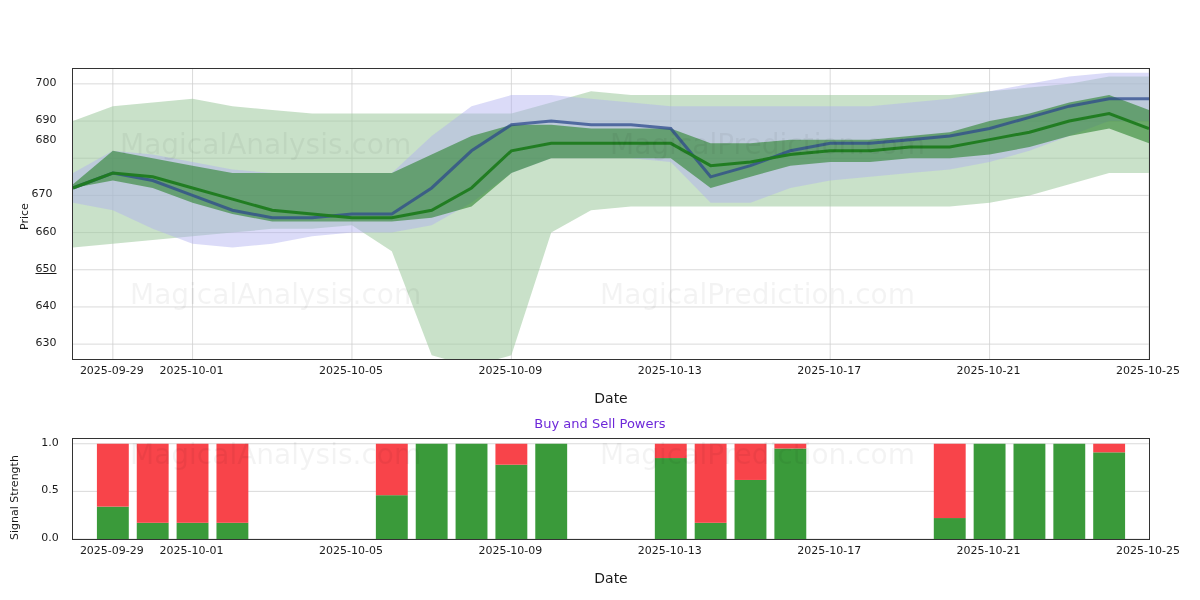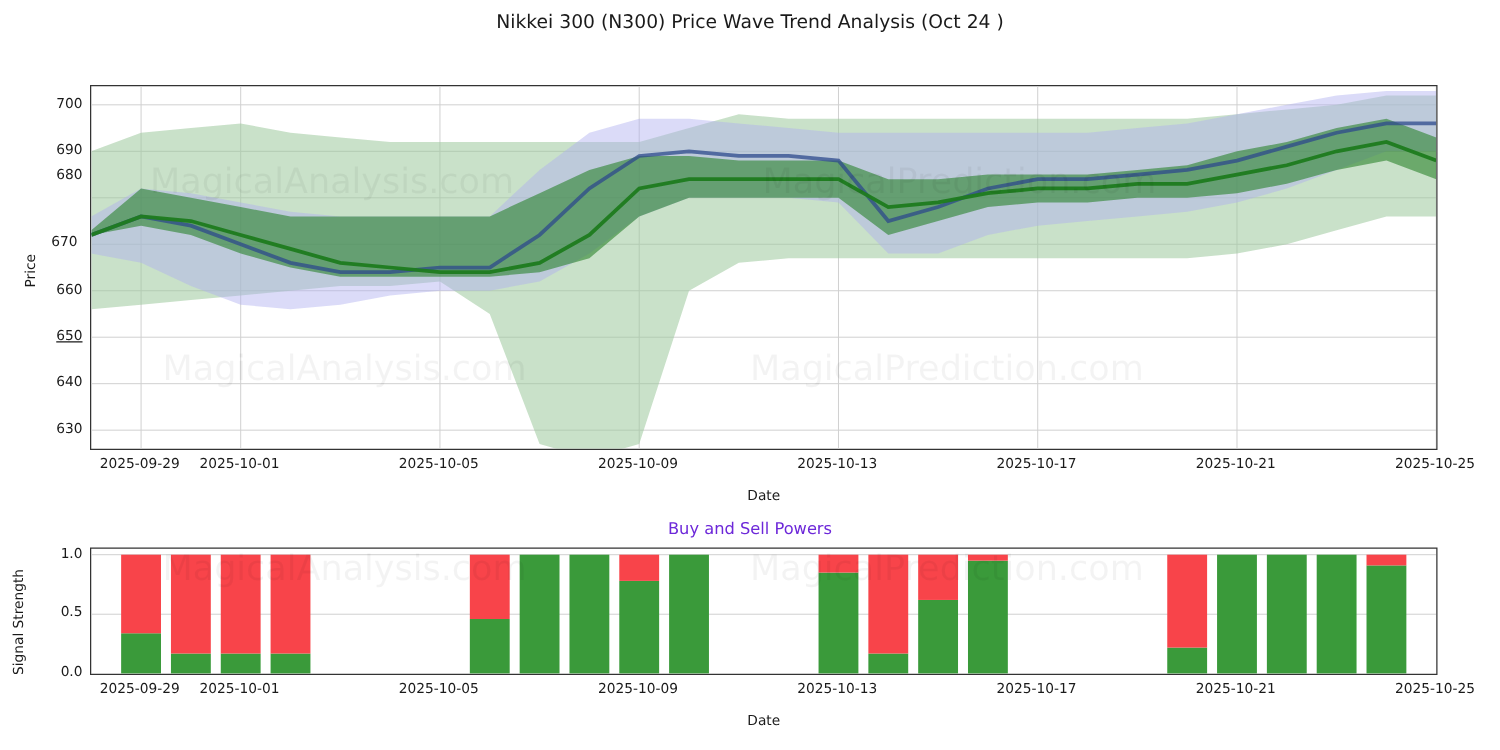--- a/index.html
+++ b/index.html
@@ -14,36 +14,35 @@
   .panel{position:absolute;box-sizing:border-box;border:1px solid #333;background:transparent;}
   #panel-main{left:72px;top:68px;width:1078px;height:292px;}
   #panel-sub{left:72px;top:438px;width:1078px;height:102px;}
 
   .plotclip{position:absolute;left:0;top:0;width:100%;height:100%;overflow:hidden;}
 
   svg.plot{position:absolute;left:0;top:0;width:100%;height:100%;display:block;}
 
   
   .ylabel{position:absolute;font-size:11px;color:#1a1a1a;transform:rotate(-90deg);transform-origin:left top;white-space:nowrap;}
-  .xlabel{position:absolute;font-size:11px;color:#1a1a1a;text-align:center;}
+  .xlabel{position:absolute;font-size:14px;color:#1a1a1a;text-align:center;}
   .tick{position:absolute;font-size:11px;color:#1a1a1a;white-space:nowrap;}
-  .ytick{text-align:right;}
+  .ytick{text-align:center;}
   .xtick{text-align:center;}
 
   .subtitle-sub{position:absolute;left:0;top:416px;width:1200px;text-align:center;font-size:13px;color:#6d28d9;}
 
   
   .wm{position:absolute;color:#000;opacity:0.045;font-size:28px;white-space:nowrap;pointer-events:none;font-family:"DejaVu Sans",sans-serif;}
 </style>
 </head>
 <body>
 
 <div class="wrap">
 
-  <div class="title1">Nikkei 300 (N300) Price Wave Trend Analysis (Oct 24 )</div>
 
   <div class="panel" id="panel-main">
     <div class="plotclip">
       <svg class="plot" id="svg-main" viewBox="0 0 1076 290" preserveAspectRatio="none">
           <line x1="0" y1="275.12820512820514" x2="1076" y2="275.12820512820514" stroke="#d0d0d0" stroke-width="0.8"></line>
           <line x1="0" y1="237.94871794871796" x2="1076" y2="237.94871794871796" stroke="#d0d0d0" stroke-width="0.8"></line>
           <line x1="0" y1="200.76923076923077" x2="1076" y2="200.76923076923077" stroke="#d0d0d0" stroke-width="0.8"></line>
           <line x1="0" y1="163.5897435897436" x2="1076" y2="163.5897435897436" stroke="#d0d0d0" stroke-width="0.8"></line>
           <line x1="0" y1="126.41025641025641" x2="1076" y2="126.41025641025641" stroke="#d0d0d0" stroke-width="0.8"></line>
           <line x1="0" y1="89.23076923076923" x2="1076" y2="89.23076923076923" stroke="#d0d0d0" stroke-width="0.8"></line>

